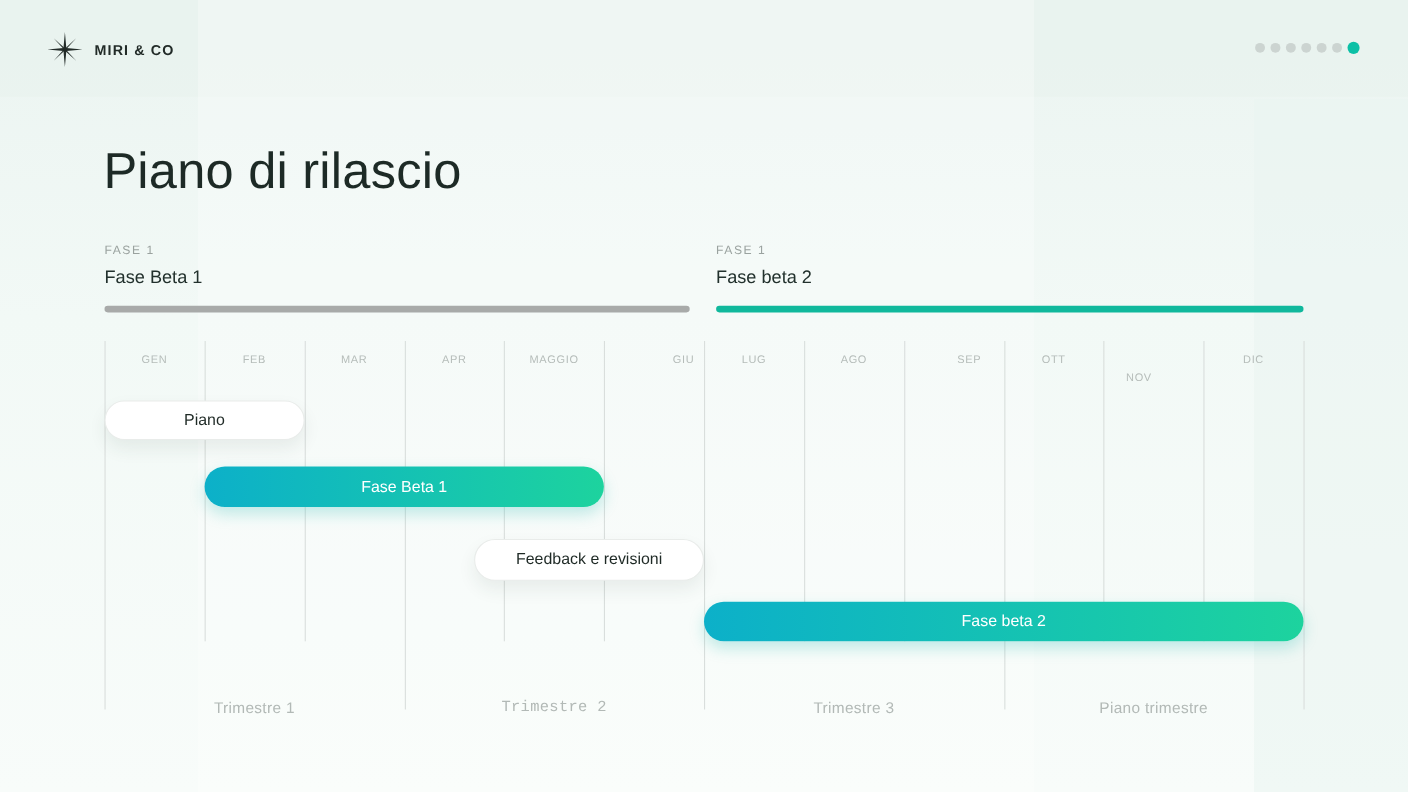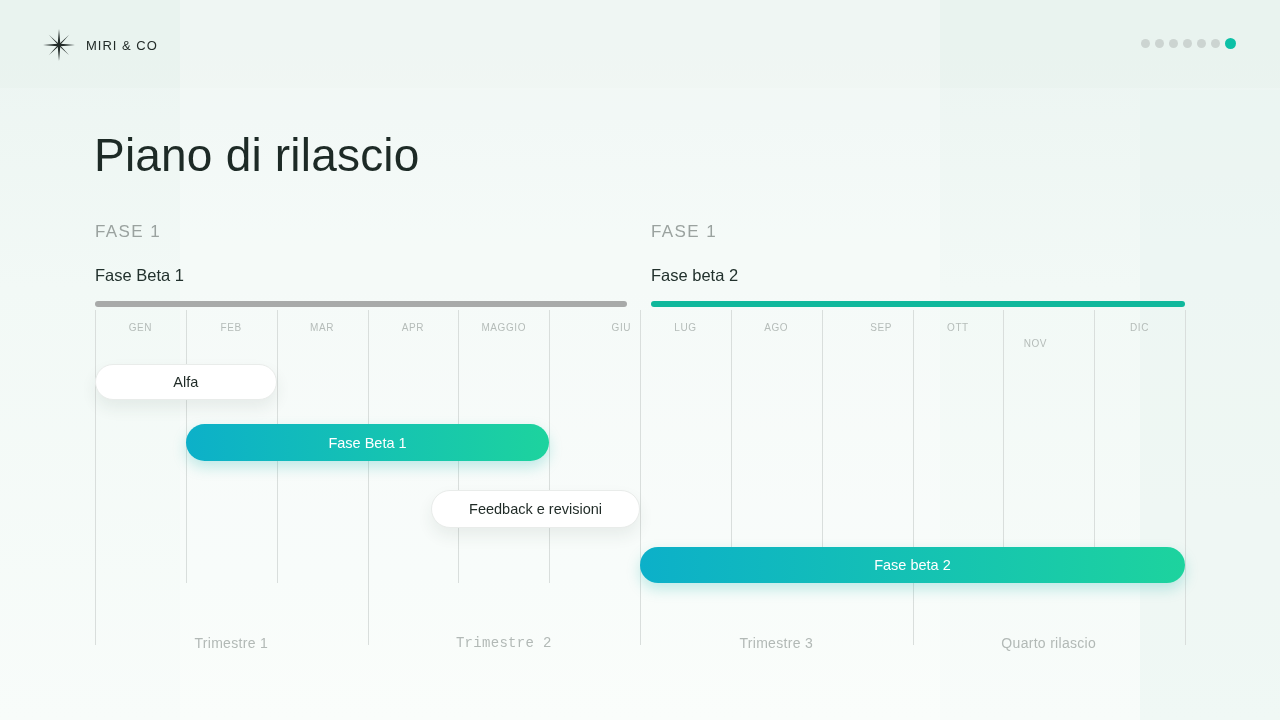--- a/index.html
+++ b/index.html
@@ -9,36 +9,36 @@
            background:linear-gradient(180deg,#ebf4f1 0%, #f2f9f6 40%, #f8fcfa 100%); overflow:hidden; }
   .bg-rect { position:absolute; pointer-events:none; }
   .bg1 { left:180px; top:0; width:760px; height:720px; background:rgba(255,255,255,0.28); }
   .bg2 { left:1140px; top:90px; width:140px; height:630px; background:rgba(233,244,240,0.55); }
   .bg3 { left:0; top:0; width:1280px; height:88px; background:rgba(228,240,236,0.35); }
 
   
   .hdr { position:absolute; left:0; top:0; width:1280px; height:90px; }
   .brand { position:absolute; left:42px; top:28px; display:flex; align-items:center; gap:10px; }
   .brand svg { display:block; }
-  .brand-name { font-size:13px; letter-spacing:1px; color:#222b28; font-weight:400; }
+  .brand-name { font-size:13px; letter-spacing:1px; color:#222b28; font-weight:700; }
   .page-ind { position:absolute; left:0; top:40px; width:1280px; text-align:center;
               font-size:15px; color:#2b332f; }
   .dots { position:absolute; right:44px; top:38px; display:flex; align-items:center; gap:5px; }
   .dot { width:9px; height:9px; border-radius:50%; background:#ccd4d1; }
   .dot.active { width:11px; height:11px; background:#0cc0a6; }
 
   
   .title { position:absolute; left:94px; top:128px; font-size:46px; font-weight:500;
            color:#1d2a26; letter-spacing:0.2px; }
 
   
   .phase { position:absolute; top:222px; }
   .phase-l { left:95px; width:532px; }
   .phase-r { left:651px; width:534px; }
-  .phase-label { font-size:17px; letter-spacing:1.4px; color:#9aa29f; margin-bottom:24px; }
+  .phase-label { font-size:11px; letter-spacing:1.4px; color:#9aa29f; margin-bottom:9px; }
   .phase-name  { font-size:16.5px; color:#22312d; font-weight:500; }
   .phase-bar { height:6px; border-radius:3px; margin-top:16px; }
   .phase-bar.gray { background:#a8aaa9; }
   .phase-bar.teal { background:#10b89c; }
 
   
   .timeline { position:absolute; left:95px; top:310px; width:1090px; height:350px; }
   .vline { position:absolute; top:0; width:1px; background:#d9dedc; }
   .vline.short { height:273px; }
   .vline.tall  { height:335px; }
@@ -118,25 +118,25 @@
         <div class="month-label" style="left: 363.333px; width: 90.8333px;">MAGGIO</div>
         <div class="month-label" style="left: 481px; width: 90.8333px;">GIU</div>
         <div class="month-label" style="left: 545px; width: 90.8333px;">LUG</div>
         <div class="month-label" style="left: 635.833px; width: 90.8333px;">AGO</div>
         <div class="month-label" style="left: 726.667px; width: 90.8333px; padding-left: 28px;">SEP</div>
         <div class="month-label" style="left: 817.5px; width: 90.8333px;">OTT</div>
         <div class="month-label" style="left: 895px; width: 90.8333px; margin-top: 16px;">NOV</div>
         <div class="month-label" style="left: 999.167px; width: 90.8333px;">DIC</div>
       </div>
     <div id="bars">
-        <div class="gbar outline" style="left: 0px; width: 181.667px; top: 54px; height: 36px;">Alfa</div>
+        <div class="gbar outline" style="left: 0px; width: 181.667px; top: 54px; height: 36px;">Piano</div>
         <div class="gbar gradient" style="left: 90.8333px; width: 363.333px; top: 114px; height: 37px;">Fase Beta 1</div>
         <div class="gbar outline" style="left: 336.083px; width: 208.917px; top: 180px; height: 38px;">Feedback e revisioni</div>
         <div class="gbar gradient" style="left: 545px; width: 545px; top: 237px; height: 36px;">Fase beta 2</div>
       </div>
     <div id="quarters">
         <div class="quarter-label" style="left: 0px; width: 272.5px;">Trimestre 1</div>
         <div class="quarter-label" style="left: 272.5px; width: 272.5px; font-family: Liberation Mono, monospace;">Trimestre 2</div>
         <div class="quarter-label" style="left: 545px; width: 272.5px;">Trimestre 3</div>
-        <div class="quarter-label" style="left: 817.5px; width: 272.5px;">Quarto rilascio</div>
+        <div class="quarter-label" style="left: 817.5px; width: 272.5px;">Piano trimestre</div>
       </div>
   </div>
 </div>
 
 </body></html>

